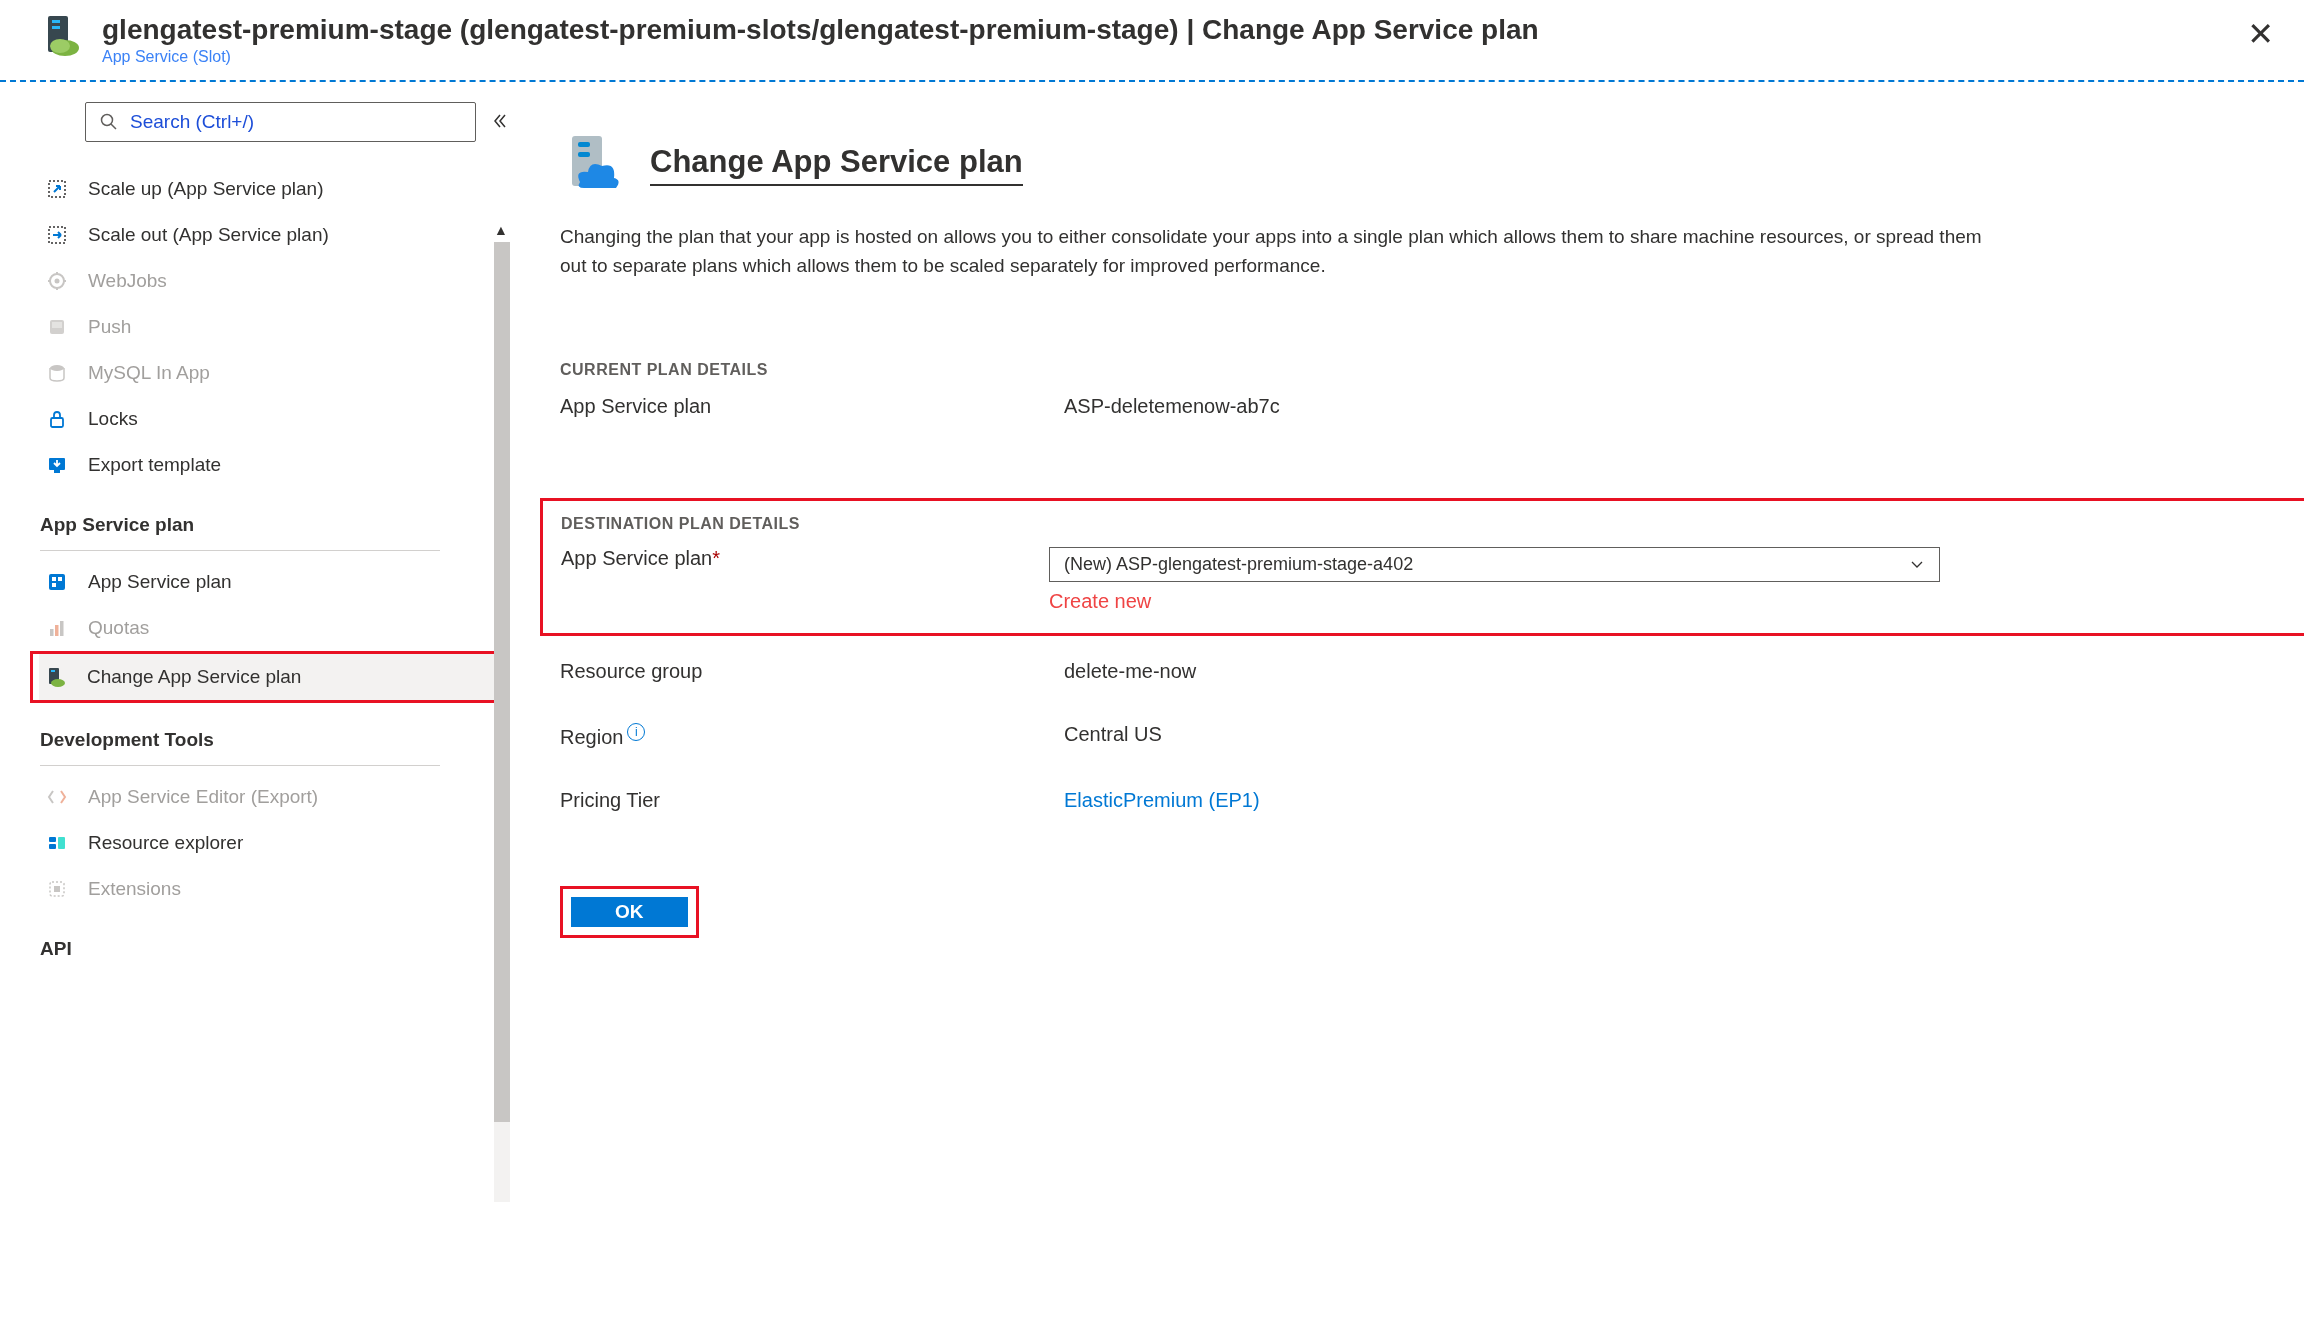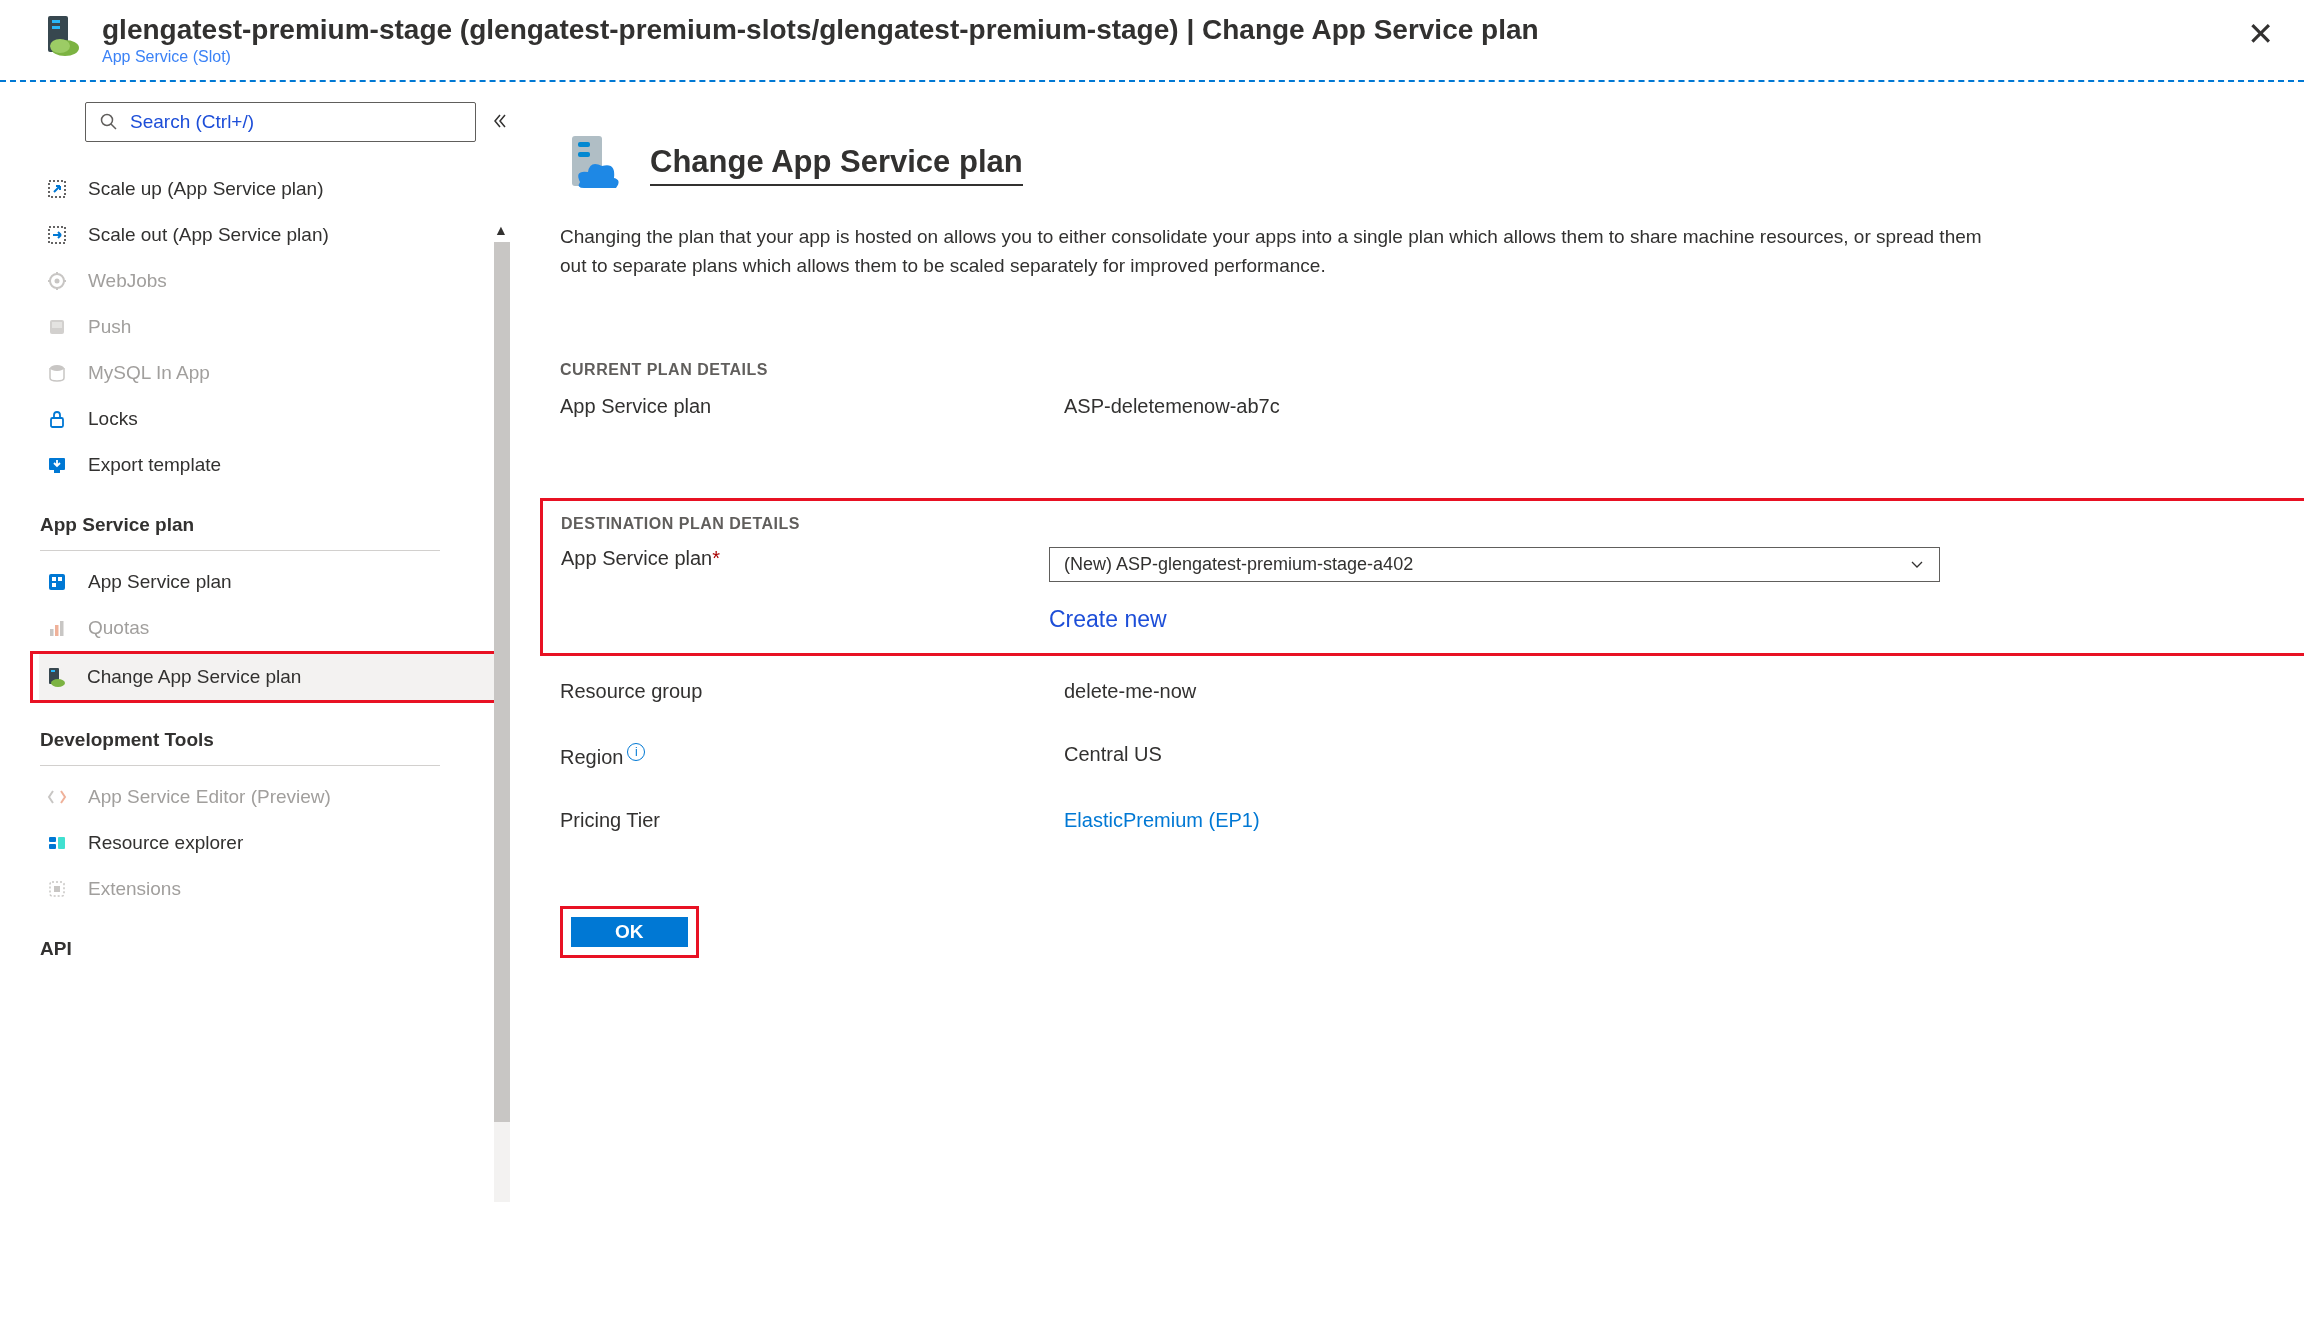--- a/index.html
+++ b/index.html
@@ -85,21 +85,21 @@
 .field-label { width: 504px; font-size: 20px; color: #323130; }
 .field-label .req { color: #a80000; }
 .field-value { font-size: 20px; color: #323130; }
 .field-value.link { color: #0078d4; cursor: pointer; }
 .info-bubble { display:inline-flex; width:18px; height:18px; border:1px solid #0078d4; color:#0078d4; border-radius:50%; font-size:12px; align-items:center; justify-content:center; margin-left:4px; vertical-align: super;}
 .dropdown {
   width: 891px; border: 1px solid #605e5c; padding: 6px 14px;
   display: flex; align-items: center; justify-content: space-between;
   font-size: 18px; background: #fff; cursor: pointer;
 }
-.create-new { color: #1d4ed8; font-size: 23px; margin-top: 24px; cursor: pointer; display:block;}
+.create-new { color: #ef4444; font-size: 20px; margin-top: 8px; cursor: pointer; display:block;}
 .dest-box { border: 3px solid #e81123; padding: 14px 1000px 20px 18px; margin-left: -20px; margin-bottom: 24px; width: fit-content;}
 .dest-box .section-label { margin-bottom: 14px;}
 .dest-box .field-row { margin-bottom: 0;}
 .dest-box .field-label { width: 488px; }
 .ok-wrap { border: 3px solid #e81123; padding: 8px; display: inline-block; margin-top: 50px; }
 .ok-btn {
   background: #0078d4; color: #fff; font-size: 19px; font-weight: 600;
   padding: 4px 44px; border: none; cursor: pointer;
 }
 </style>
@@ -253,21 +253,21 @@
     <div class="nav-section">Development Tools</div>
     <hr class="section-rule">
     <div id="nav-dev">
         <div class="nav-item disabled">
           <span class="ic">
             <svg width="22" height="22" viewBox="0 0 22 22">
               <path d="M7 5 L3 11 L7 17" stroke="#c8c6c4" stroke-width="2" fill="none"></path>
               <path d="M15 5 L19 11 L15 17" stroke="#d83b01" stroke-width="2" fill="none" opacity="0.4"></path>
             </svg>
           </span>
-          <span>App Service Editor (Preview)</span>
+          <span>App Service Editor (Export)</span>
         </div>
         <div class="nav-item">
           <span class="ic">
             <svg width="22" height="22" viewBox="0 0 22 22">
               <rect x="3" y="5" width="7" height="5" rx="1" fill="#0078d4"></rect>
               <rect x="3" y="12" width="7" height="5" rx="1" fill="#0078d4"></rect>
               <rect x="12" y="5" width="7" height="12" rx="1" fill="#40e0d0"></rect>
             </svg>
           </span>
           <span>Resource explorer</span>

